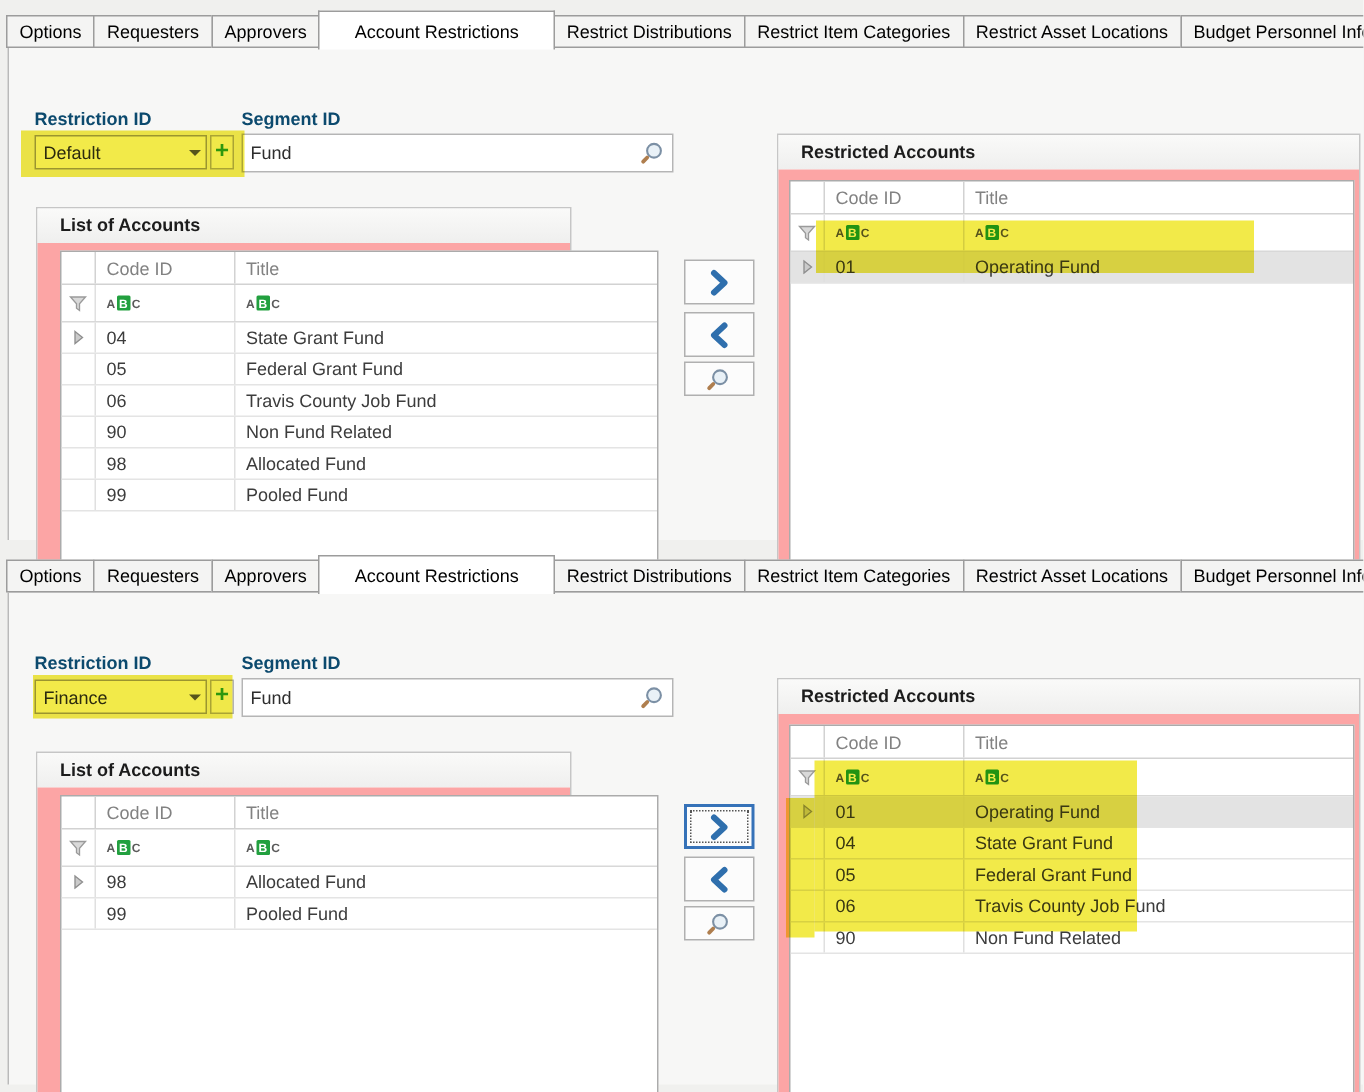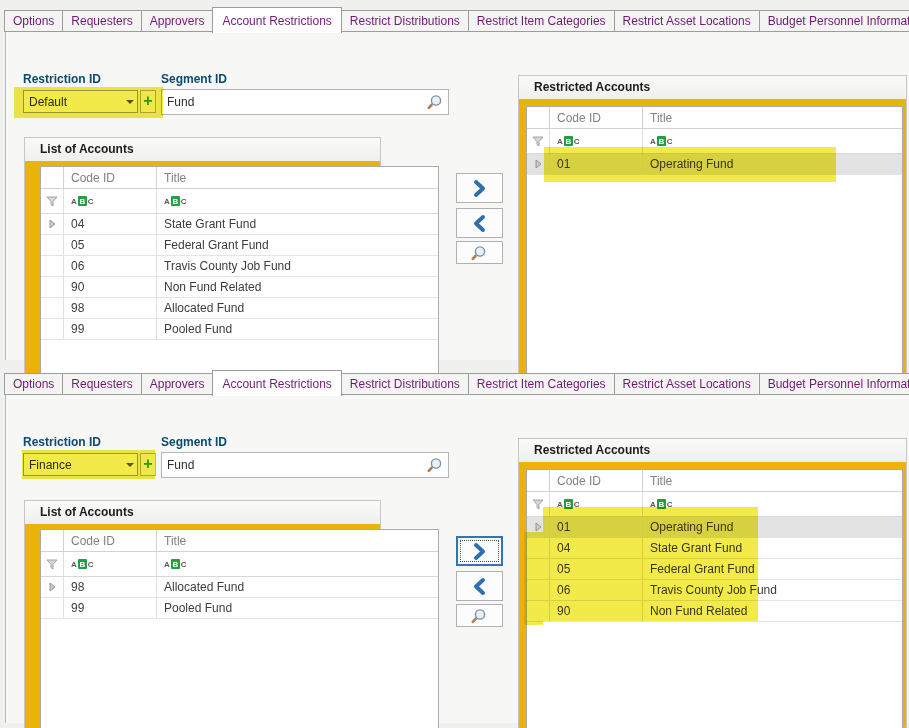--- a/index.html
+++ b/index.html
@@ -11,24 +11,24 @@
     -webkit-font-smoothing:antialiased;
   }
   .panel{position:absolute;left:0;width:909px;height:360px;}
   #panel-top{top:2px;}
   #panel-bottom{top:365px;}
 
   
   .tabs{position:absolute;left:4px;top:0;height:30px;display:flex;align-items:flex-end;z-index:4;}
   .tab{
     background:#f4f4f3;border:1px solid #9c9c9c;margin-right:-1px;
-    padding:3px 8px 3px;white-space:nowrap;color:#701a75;cursor:default;text-align:right;
+    padding:3px 8px 3px;white-space:nowrap;color:#000000;cursor:default;text-align:right;
   }
   .tab.active{
-    background:#ffffff;border-bottom:none;padding:6px 9px 5px;
+    background:#ffffff;border-bottom:none;padding:6px 23px 5px;
     margin-bottom:-1px;position:relative;z-index:5;
   }
 
   
   .content{
     position:absolute;left:5px;top:29px;right:0;bottom:2px;
     background:#f7f7f6;border-top:1px solid #9c9c9c;border-left:1px solid #b9b9b9;
   }
 
   .field-label{position:absolute;font-weight:bold;color:#0c4a6e;}
@@ -49,25 +49,25 @@
   .plus-btn::before{content:"+";color:var(--plus-green,#2FA52F);font-weight:bold;font-size:16px;line-height:1;margin-top:-2px;}
 
   .search-field{
     position:absolute;left:155px;top:57px;width:288px;height:26px;box-sizing:border-box;
     background:#fff;border:1px solid #b5b5b5;display:flex;align-items:center;
   }
   .search-value{flex:1;padding-left:5px;}
   .search-field svg{margin-right:5px;}
 
   
-  .groupbox{position:absolute;background:#fdfdfd;border:1px solid #c6c6c6;box-sizing:border-box;}
-  .group-list{left:18px;top:105px;width:357px;height:257px;}
+  .groupbox{position:absolute;background:#fdfdfd;border:1px solid #c6c6c6;box-sizing:border-box;margin-top:14px;}
+  .group-list{left:18px;top:92px;width:357px;height:257px;}
   .group-restricted{left:512px;top:43px;width:389px;height:312px;}
   .group-caption{height:23px;line-height:23px;padding-left:15px;font-weight:bold;color:#1c1c1c;background:linear-gradient(#fafaf9,#efefee);}
-  .group-body{position:absolute;left:0;right:0;top:23px;bottom:0;background:#eab308;}
+  .group-body{position:absolute;left:0;right:0;top:23px;bottom:0;background:#fca5a5;}
 
   
   .grid{position:absolute;background:#fff;border:1px solid #ababab;box-sizing:border-box;overflow:hidden;}
   .grid-list{left:15px;top:5px;width:399px;height:224px;}
   .grid-restricted{left:7px;top:7px;width:377px;height:273px;}
   .g-row{display:flex;align-items:center;box-sizing:border-box;}
   .g-header{height:22px;border-bottom:1px solid #d2d2d2;color:#828282;}
   .g-filter{height:25px;border-bottom:1px solid #d8d8d8;}
   .g-data{height:21px;border-bottom:1px solid #e4e4e4;color:#3c3c3c;justify-content:center;}
   .g-data.selected{background:var(--selected-row,#e3e3e3);}

